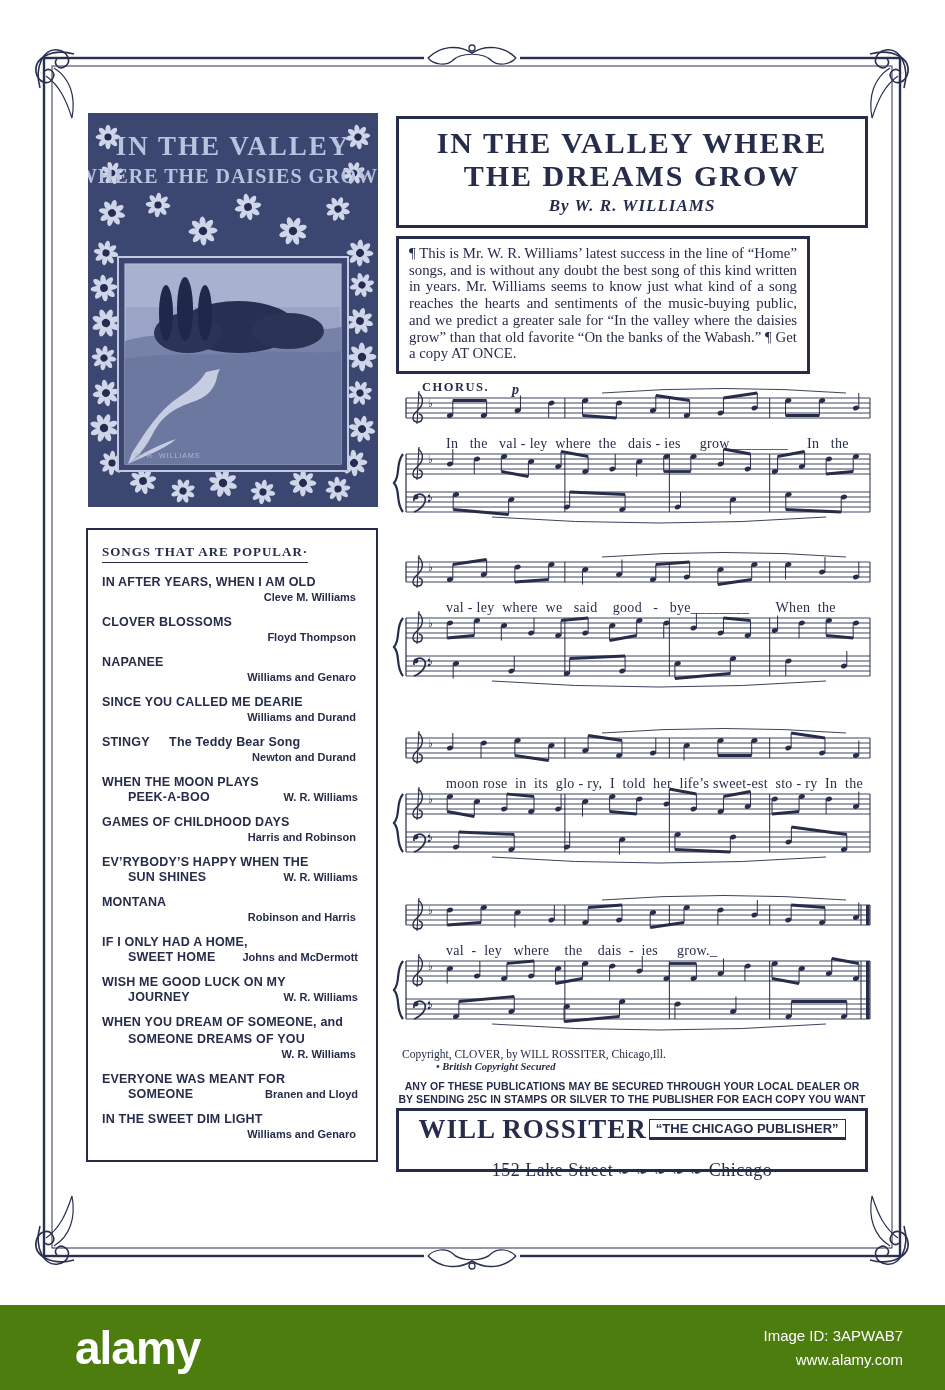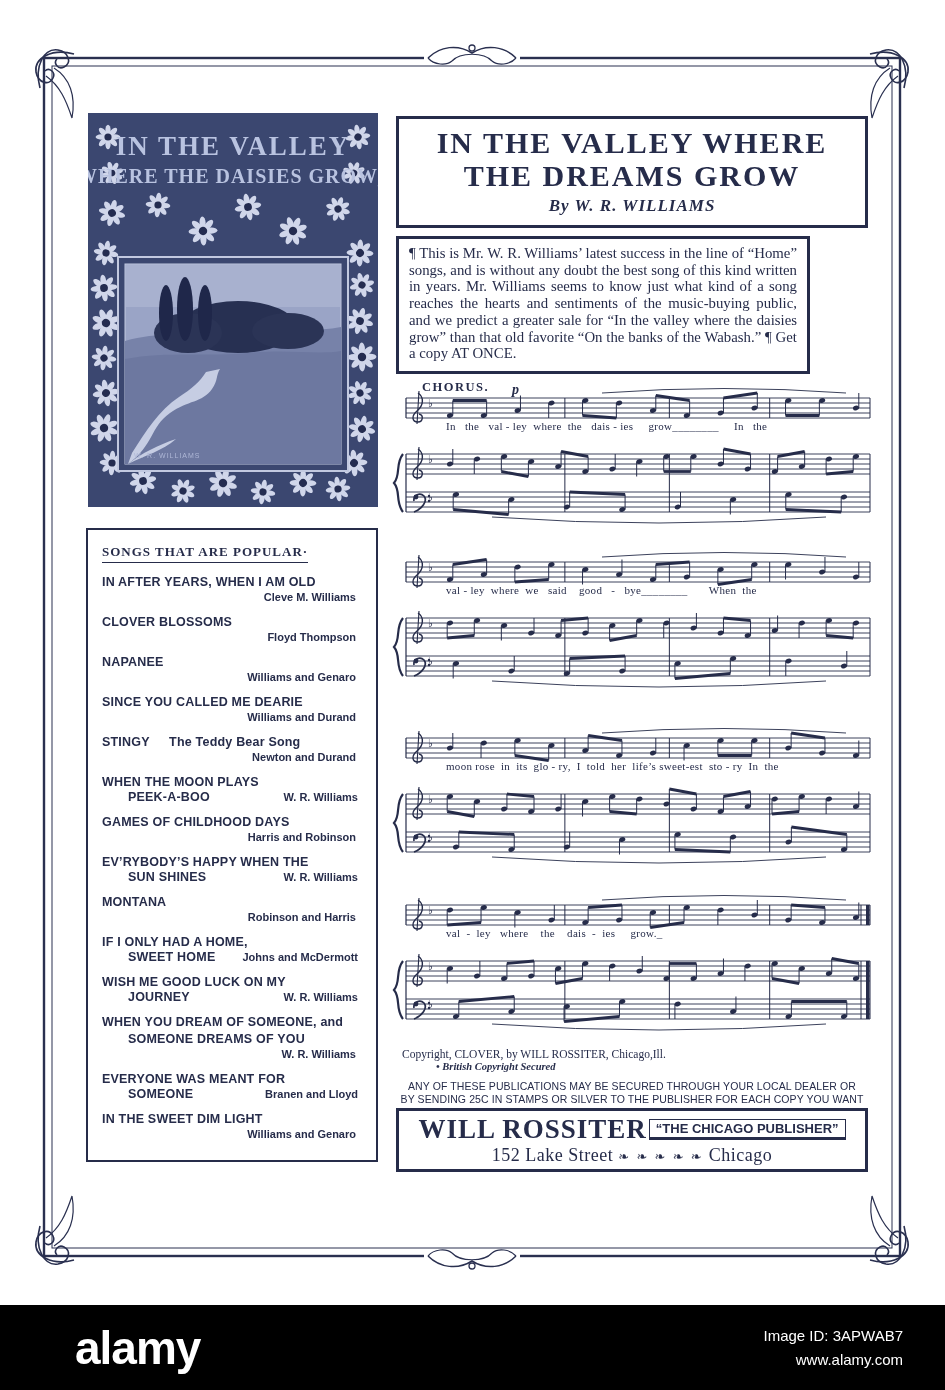--- a/index.html
+++ b/index.html
@@ -20,51 +20,51 @@
   .ad-byline{font-style:italic;font-weight:bold;font-size:17px;margin-top:4px;letter-spacing:1px;}
   .blurb-box{position:absolute;left:396px;top:236px;width:414px;height:138px;border:3px solid #262c4a;
              box-sizing:border-box;padding:6px 10px;font-size:14.8px;line-height:1.13;text-align:justify;}
 
   
   .music{position:absolute;left:392px;top:380px;width:486px;height:668px;}
   .chorus{position:absolute;left:30px;top:0px;font-size:12.5px;font-weight:bold;letter-spacing:1.5px;}
   .dyn{position:absolute;left:120px;top:2px;font-size:14px;font-weight:bold;font-style:italic;}
   .system{position:absolute;left:0;width:486px;height:150px;}
   .sys-0{top:8px;}.sys-1{top:172px;}.sys-2{top:348px;}.sys-3{top:515px;}
-  .lyric{position:absolute;left:54px;top:32px;width:424px;white-space:pre;font-size:11px;letter-spacing:.3px;}
+  .lyric{position:absolute;left:54px;top:48px;width:424px;white-space:pre;font-size:14px;letter-spacing:.3px;}
 
   
   .copyright{position:absolute;left:402px;top:1048px;font-size:11.5px;}
   .brit{font-style:italic;font-size:10.5px;margin-left:34px;margin-top:1px;font-weight:bold;}
   .dealer{position:absolute;left:396px;top:1080px;width:472px;text-align:center;
-          font-family:"Liberation Sans",sans-serif;font-weight:normal;font-size:10.5px;line-height:1.25;letter-spacing:.1px;}
+          font-family:"Liberation Sans",sans-serif;font-weight:bold;font-size:10.5px;line-height:1.25;letter-spacing:.1px;}
   .pub-box{position:absolute;left:396px;top:1108px;width:472px;height:64px;border:3px solid #262c4a;
            box-sizing:border-box;text-align:center;padding-top:3px;}
   .pub-row1{display:flex;justify-content:center;align-items:center;gap:2px;}
   .pub-name{font-size:27px;font-weight:bold;letter-spacing:1px;}
   .pub-tag{font-family:"Liberation Sans",sans-serif;font-weight:bold;font-size:13px;border:1.5px solid #262c4a;
            padding:1px 6px;border-bottom-width:3px;}
-  .pub-row2{font-size:18px;margin-top:0;letter-spacing:.5px;}
+  .pub-row2{font-size:18px;margin-top:15px;letter-spacing:.5px;}
   .fleuron{font-size:13px;letter-spacing:2px;}
 
   
   .songs-box{position:absolute;left:86px;top:528px;width:292px;height:634px;border:2px solid #262c4a;
              box-sizing:border-box;padding:12px 12px 0 14px;}
   .songs-header{font-size:13px;font-weight:bold;letter-spacing:1px;border-bottom:1.5px solid #262c4a;
                 display:inline-block;padding-bottom:2px;margin-bottom:10px;}
   .song{margin-bottom:8px;font-family:"Liberation Sans",sans-serif;}
   .song-row{line-height:15px;}
   .song-row.flex{display:flex;justify-content:space-between;align-items:baseline;padding-right:6px;}
   .composer-row{display:flex;justify-content:flex-end;padding-right:8px;}
   .indent{padding-left:26px;}
   .song-title{font-weight:bold;font-size:12.5px;letter-spacing:.2px;white-space:pre-wrap;}
   .song-composer{font-weight:bold;font-size:11px;}
 
   
-  .alamy-bar{position:absolute;left:0;top:1305px;width:945px;height:85px;background:#000000;
+  .alamy-bar{position:absolute;left:0;top:1305px;width:945px;height:85px;background:#4d7c0f;
              display:flex;align-items:center;justify-content:space-between;box-sizing:border-box;
              padding:0 42px 0 75px;}
   .alamy-logo{font-family:"Liberation Sans",sans-serif;font-weight:bold;font-size:46px;color:#fff;letter-spacing:-1px;}
   .alamy-right{text-align:right;color:#fff;font-family:"Liberation Sans",sans-serif;font-size:15px;line-height:1.55;}
 </style>
 </head>
 <body>
 
 <div class="page">
 

